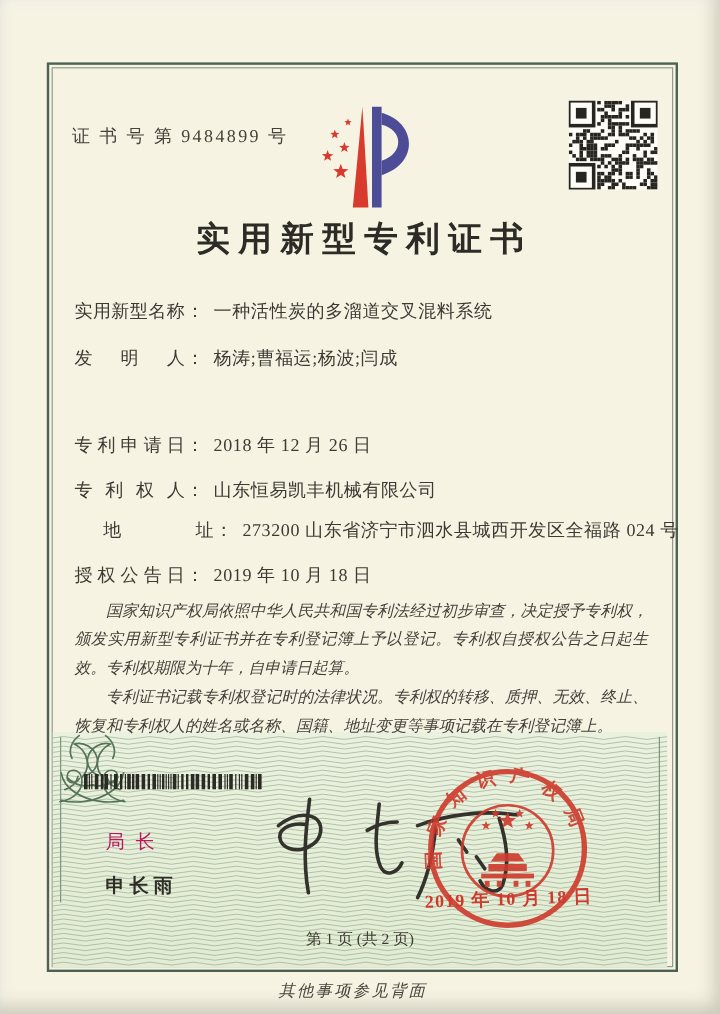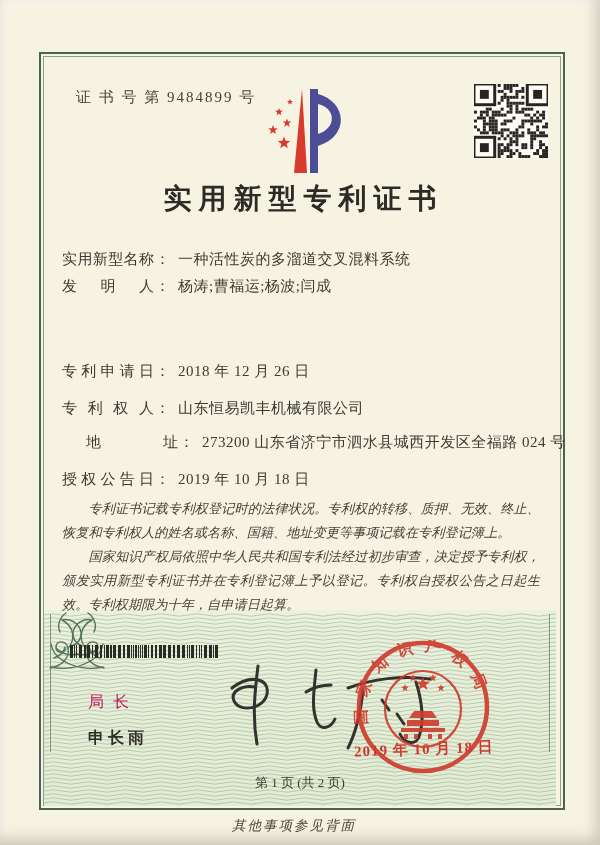--- a/index.html
+++ b/index.html
@@ -17,21 +17,21 @@
     border:2.5px solid #4e6254;
   }
   .frame-inner{position:absolute;inset:2px;border:1px solid #8aa08d;}
   .green-zone{
     position:absolute;left:44px;top:610px;width:512px;height:196px;
     background:linear-gradient(#ebf1df,#e2ebd3);
   }
   .green-zone svg{position:absolute;left:0;top:0;}
   .edge-line{position:absolute;top:4px;width:1px;height:138px;background:#7d967c;}
   .cert-no{
-    position:absolute;left:60px;top:88px;font-size:15px;color:#46423a;letter-spacing:2px;margin-left:16px;
+    position:absolute;left:60px;top:104px;font-size:15px;color:#46423a;letter-spacing:2px;
   }
   .logo{position:absolute;left:250px;top:86px;}
   .qr{position:absolute;left:474px;top:84px;}
   .title{
     position:absolute;left:0;top:180px;width:600px;text-align:center;
     font-size:28px;font-weight:600;color:#2d2b26;letter-spacing:7px;text-indent:7px;
   }
   .field{position:absolute;left:62px;width:486px;font-size:15px;color:#3c3a33;white-space:nowrap;}
   .flabel{
     display:inline-block;width:92px;vertical-align:bottom;
@@ -382,39 +382,39 @@
       <rect x="59.2" y="5.92" width="8.879999999999999" height="8.879999999999999" fill="#26251f"></rect>
       <rect x="0" y="53.28" width="20.72" height="20.72" fill="none" stroke="#26251f" stroke-width="2.96"></rect>
       <rect x="5.92" y="59.2" width="8.879999999999999" height="8.879999999999999" fill="#26251f"></rect>
     </svg>
 
   <div class="title">实用新型专利证书</div>
 
   <div class="field" style="top:250px;">
     <span class="flabel">实用新型名称</span><span class="fcolon">：</span><span class="fvalue">一种活性炭的多溜道交叉混料系统</span>
   </div>
-  <div class="field" style="top:277px;">
+  <div class="field" style="top:289px;">
     <span class="flabel">发明人</span><span class="fcolon">：</span><span class="fvalue">杨涛;曹福运;杨波;闫成</span>
   </div>
   <div class="field" style="top:362px;">
     <span class="flabel">专利申请日</span><span class="fcolon">：</span><span class="fvalue">2018 年 12 月 26 日</span>
   </div>
   <div class="field" style="top:399px;">
     <span class="flabel">专利权人</span><span class="fcolon">：</span><span class="fvalue">山东恒易凯丰机械有限公司</span>
   </div>
   <div class="field" style="top:433px;margin-left:24px;">
     <span class="flabel">地址</span><span class="fcolon">：</span><span class="fvalue">273200 山东省济宁市泗水县城西开发区全福路 024 号</span>
   </div>
   <div class="field" style="top:470px;">
     <span class="flabel">授权公告日</span><span class="fcolon">：</span><span class="fvalue">2019 年 10 月 18 日</span>
   </div>
 
   <div class="paras">
+    <p>国家知识产权局依照中华人民共和国专利法经过初步审查，决定授予专利权，颁发实用新型专利证书并在专利登记簿上予以登记。专利权自授权公告之日起生效。专利权期限为十年，自申请日起算。</p>
     <p>专利证书记载专利权登记时的法律状况。专利权的转移、质押、无效、终止、恢复和专利权人的姓名或名称、国籍、地址变更等事项记载在专利登记簿上。</p>
-    <p>国家知识产权局依照中华人民共和国专利法经过初步审查，决定授予专利权，颁发实用新型专利证书并在专利登记簿上予以登记。专利权自授权公告之日起生效。专利权期限为十年，自申请日起算。</p>
   </div>
 
   <svg class="barcode" id="barcode-svg" width="150" height="13">
       <rect x="0" y="0" width="3" height="13" fill="#2b2a25"></rect>
       <rect x="4" y="0" width="1" height="13" fill="#2b2a25"></rect>
       <rect x="6" y="0" width="1" height="13" fill="#2b2a25"></rect>
       <rect x="9" y="0" width="3" height="13" fill="#2b2a25"></rect>
       <rect x="14" y="0" width="2" height="13" fill="#2b2a25"></rect>
       <rect x="17" y="0" width="3" height="13" fill="#2b2a25"></rect>
       <rect x="22" y="0" width="1" height="13" fill="#2b2a25"></rect>

